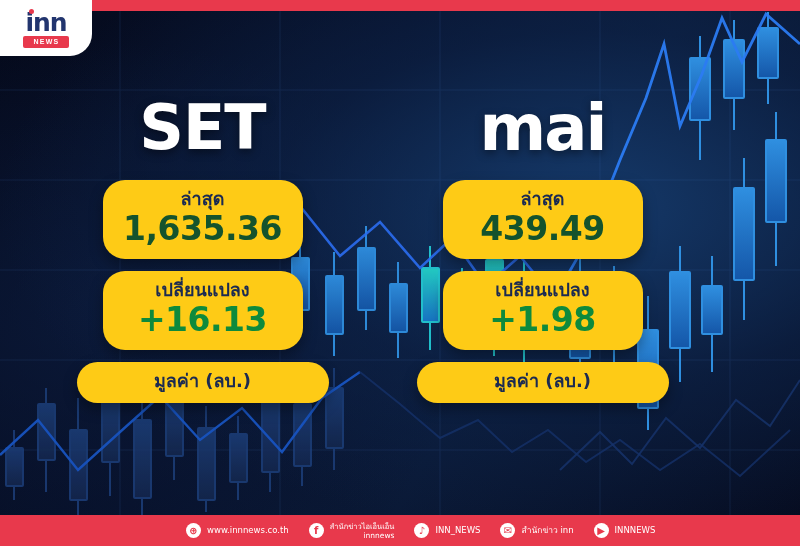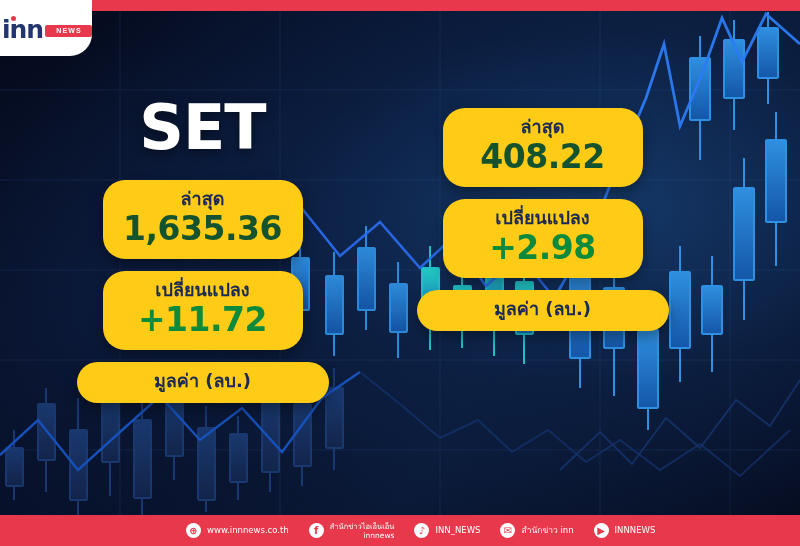--- a/index.html
+++ b/index.html
@@ -29,21 +29,21 @@
     background:#e8394c; z-index:6;
   }
 
   
   .logo-plate {
     position:absolute; left:0; top:0; width:92px; height:56px;
     background:#ffffff;
     border-bottom-right-radius:22px;
     z-index:8;
     display:flex; align-items:center; justify-content:center;
-    flex-direction:row;
+    flex-direction:column;
     padding-top:4px;
   }
   .logo-mark { position:relative; width:56px; height:22px; }
   .logo-word {
     font-family:"DejaVu Sans", sans-serif;
     font-weight:bold; font-size:25px; letter-spacing:-1px;
     color:#22356e; line-height:22px; text-align:center;
   }
   .logo-dot {
     position:absolute; left:11px; top:-3px;
@@ -268,37 +268,38 @@
 
   <div class="col set">
     <div class="index-title">SET</div>
     <div class="cards">
       <div class="card">
         <div class="card-label">ล่าสุด</div>
         <div class="card-value">1,635.36</div>
       </div>
       <div class="card">
         <div class="card-label">เปลี่ยนแปลง</div>
-        <div class="card-value up">+11.72</div>
+        <div class="card-value up">+16.13</div>
       </div>
       <div class="card wide">
         <div class="card-label">มูลค่า (ลบ.)</div>
       </div>
     </div>
   </div>
 
   <div class="col mai">
+    <div class="index-title lower">mai</div>
     <div class="cards">
       <div class="card">
         <div class="card-label">ล่าสุด</div>
-        <div class="card-value">408.22</div>
+        <div class="card-value">439.49</div>
       </div>
       <div class="card">
         <div class="card-label">เปลี่ยนแปลง</div>
-        <div class="card-value up">+2.98</div>
+        <div class="card-value up">+1.98</div>
       </div>
       <div class="card wide">
         <div class="card-label">มูลค่า (ลบ.)</div>
       </div>
     </div>
   </div>
 
   <div class="footer">
     <div class="f-item">
       <div class="f-icon">⊕</div>

